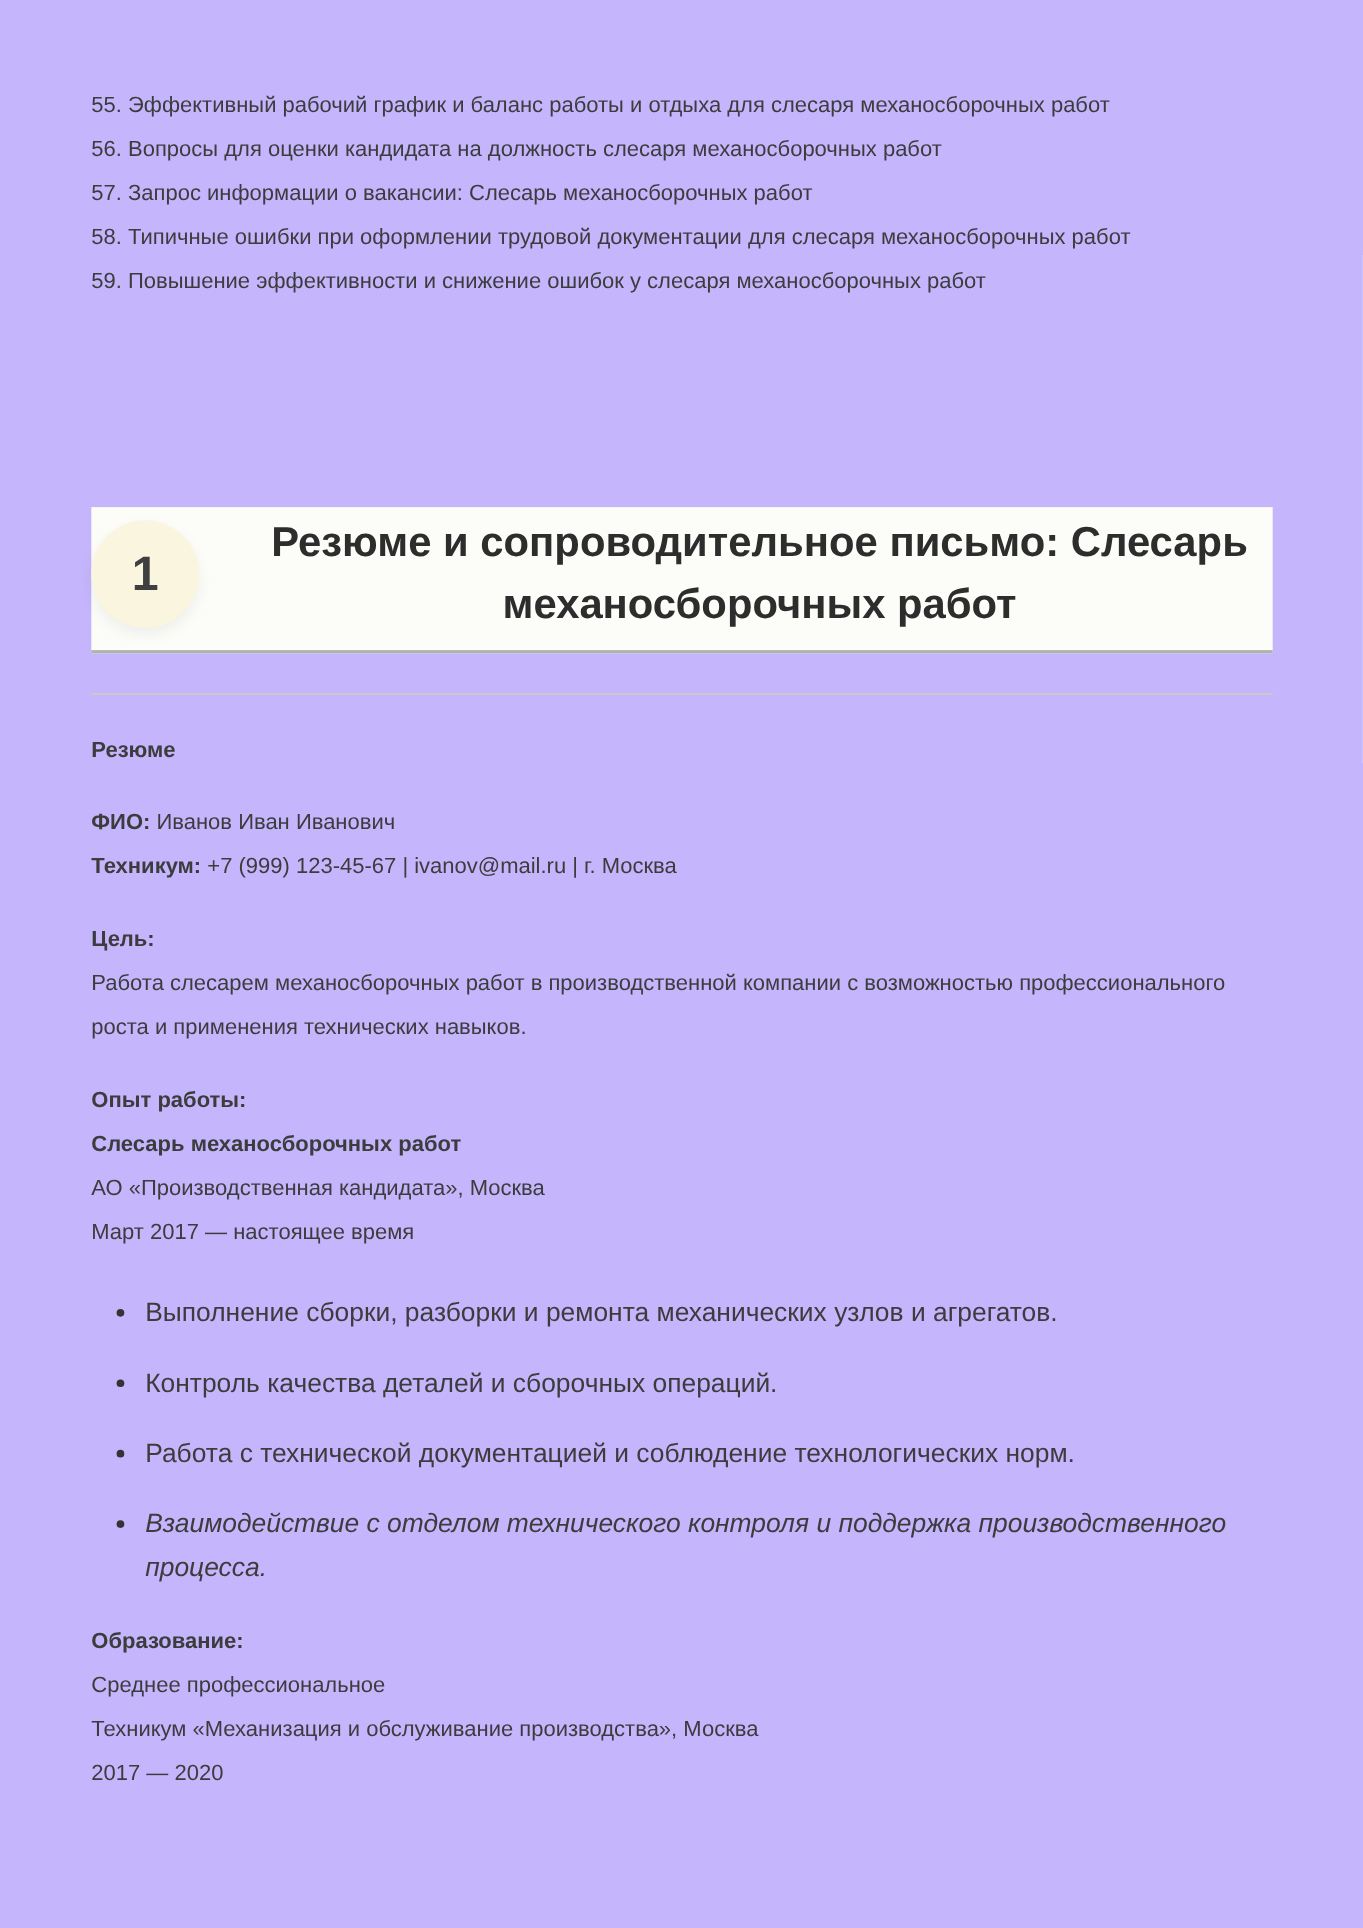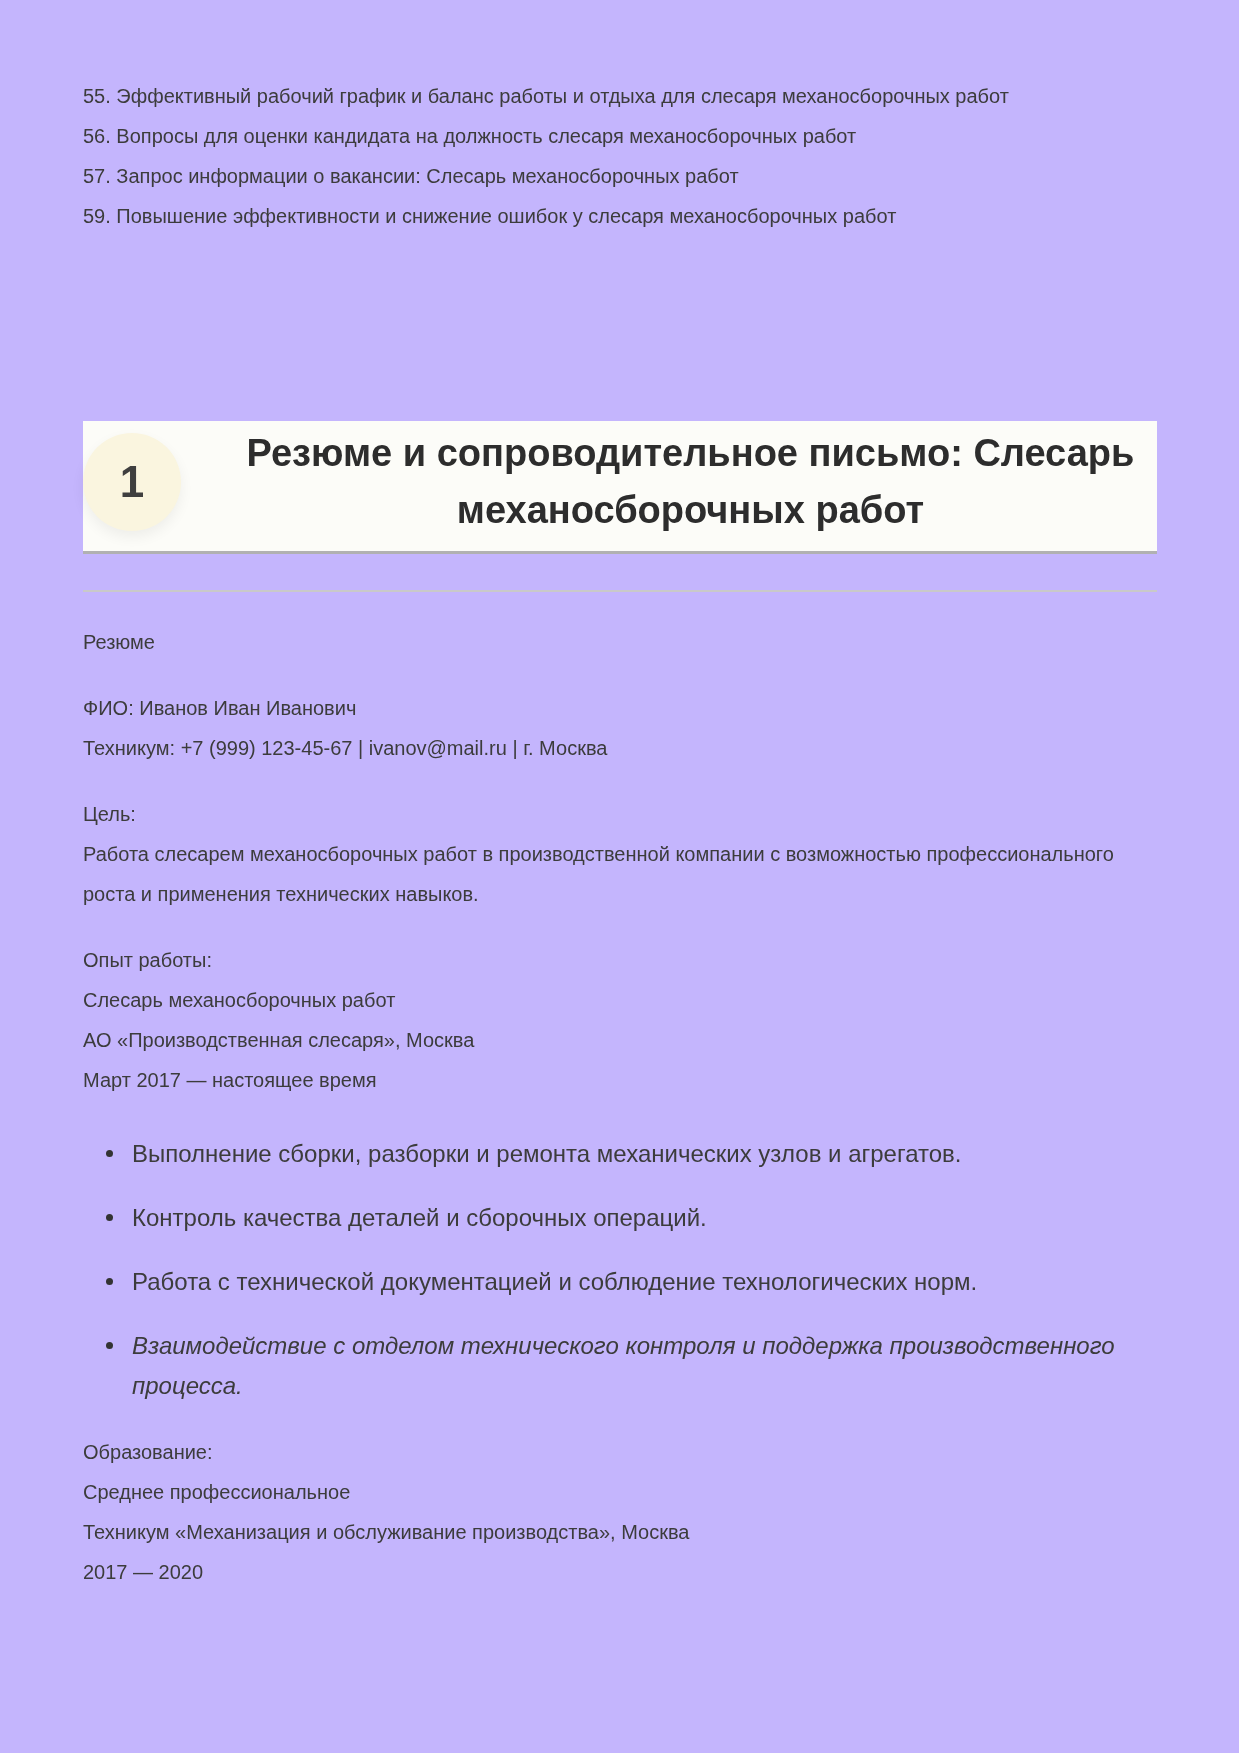--- a/index.html
+++ b/index.html
@@ -74,21 +74,21 @@
 
   
   .resume p {
     margin: 26px 0 0 0;
     font-size: 20px;
     line-height: 40px;
   }
   .resume p.first {
     margin-top: 30px;
   }
-  .b { font-weight: 400; }
+  .b { font-weight: 700; }
   .line { display: block; }
 
   ul.bullets {
     list-style: none;
     margin: 34px 0 0 0;
     padding: 0 0 0 49px;
   }
   ul.bullets li {
     position: relative;
     margin: 0 0 24px 0;
@@ -110,20 +110,21 @@
 </style>
 </head>
 <body>
 
 <div class="page">
 
   <div class="toc">
     <p>55. Эффективный рабочий график и баланс работы и отдыха для слесаря механосборочных работ</p>
     <p>56. Вопросы для оценки кандидата на должность слесаря механосборочных работ</p>
     <p>57. Запрос информации о вакансии: Слесарь механосборочных работ</p>
+    <p>58. Типичные ошибки при оформлении трудовой документации для слесаря механосборочных работ</p>
     <p>59. Повышение эффективности и снижение ошибок у слесаря механосборочных работ</p>
   </div>
 
   <div class="section-header">
     <div class="badge">
       <span>1</span>
     </div>
     <h1 class="section-title">Резюме и сопроводительное письмо: Слесарь механосборочных работ</h1>
   </div>
 
@@ -139,21 +140,21 @@
     </p>
 
     <p>
       <span class="line b">Цель:</span>
       <span>Работа слесарем механосборочных работ в производственной компании с возможностью профессионального роста и применения технических навыков.</span>
     </p>
 
     <p>
       <span class="line b">Опыт работы:</span>
       <span class="line b">Слесарь механосборочных работ</span>
-      <span class="line">АО «Производственная слесаря», Москва</span>
+      <span class="line">АО «Производственная кандидата», Москва</span>
       <span class="line">Март 2017 — настоящее время</span>
     </p>
 
     <ul class="bullets">
       <li>Выполнение сборки, разборки и ремонта механических узлов и агрегатов.</li>
       <li>Контроль качества деталей и сборочных операций.</li>
       <li>Работа с технической документацией и соблюдение технологических норм.</li>
       <li>Взаимодействие с отделом технического контроля и поддержка производственного процесса.</li>
     </ul>
 

